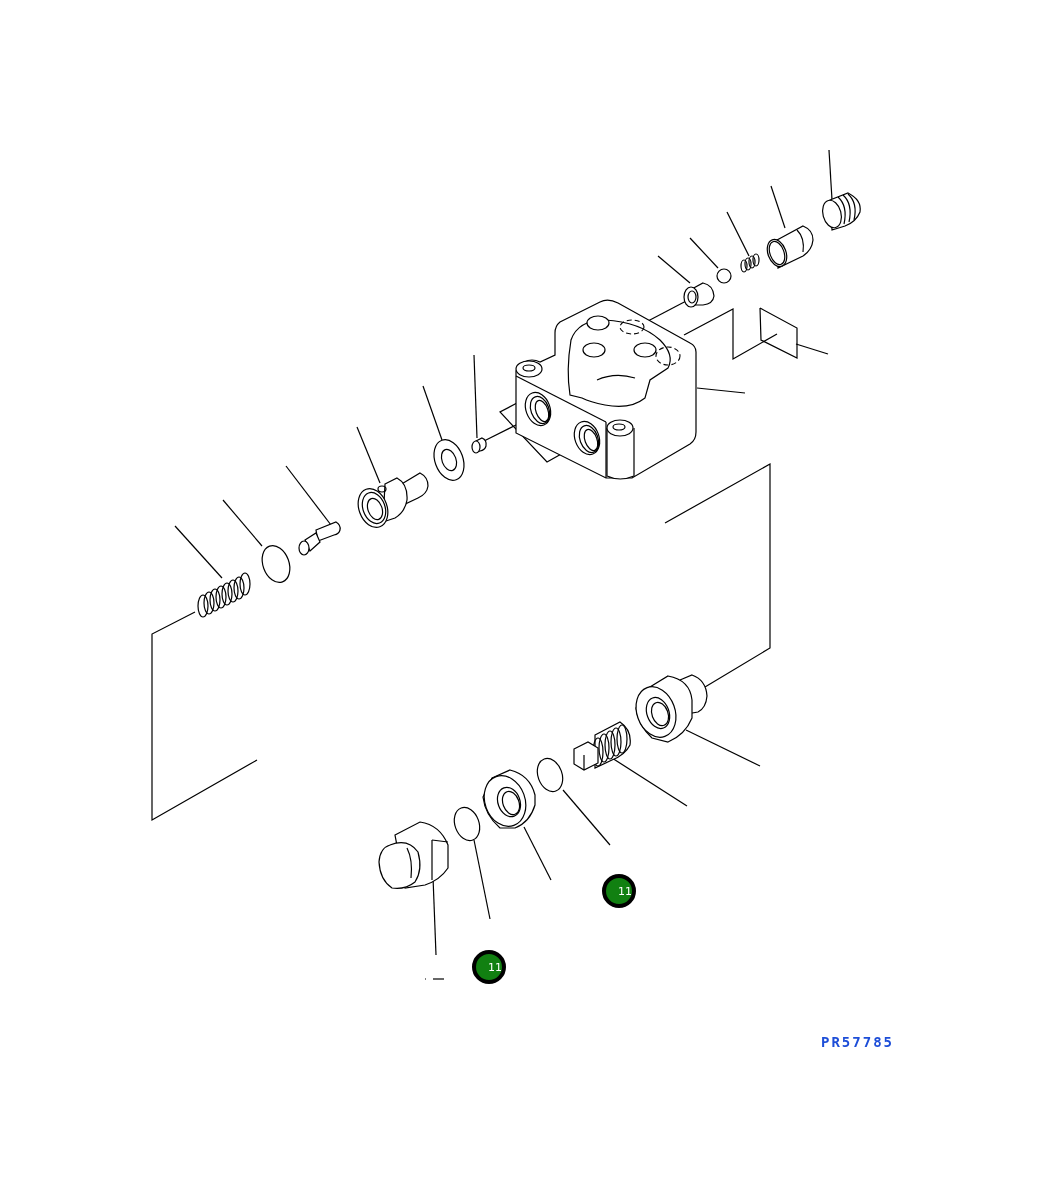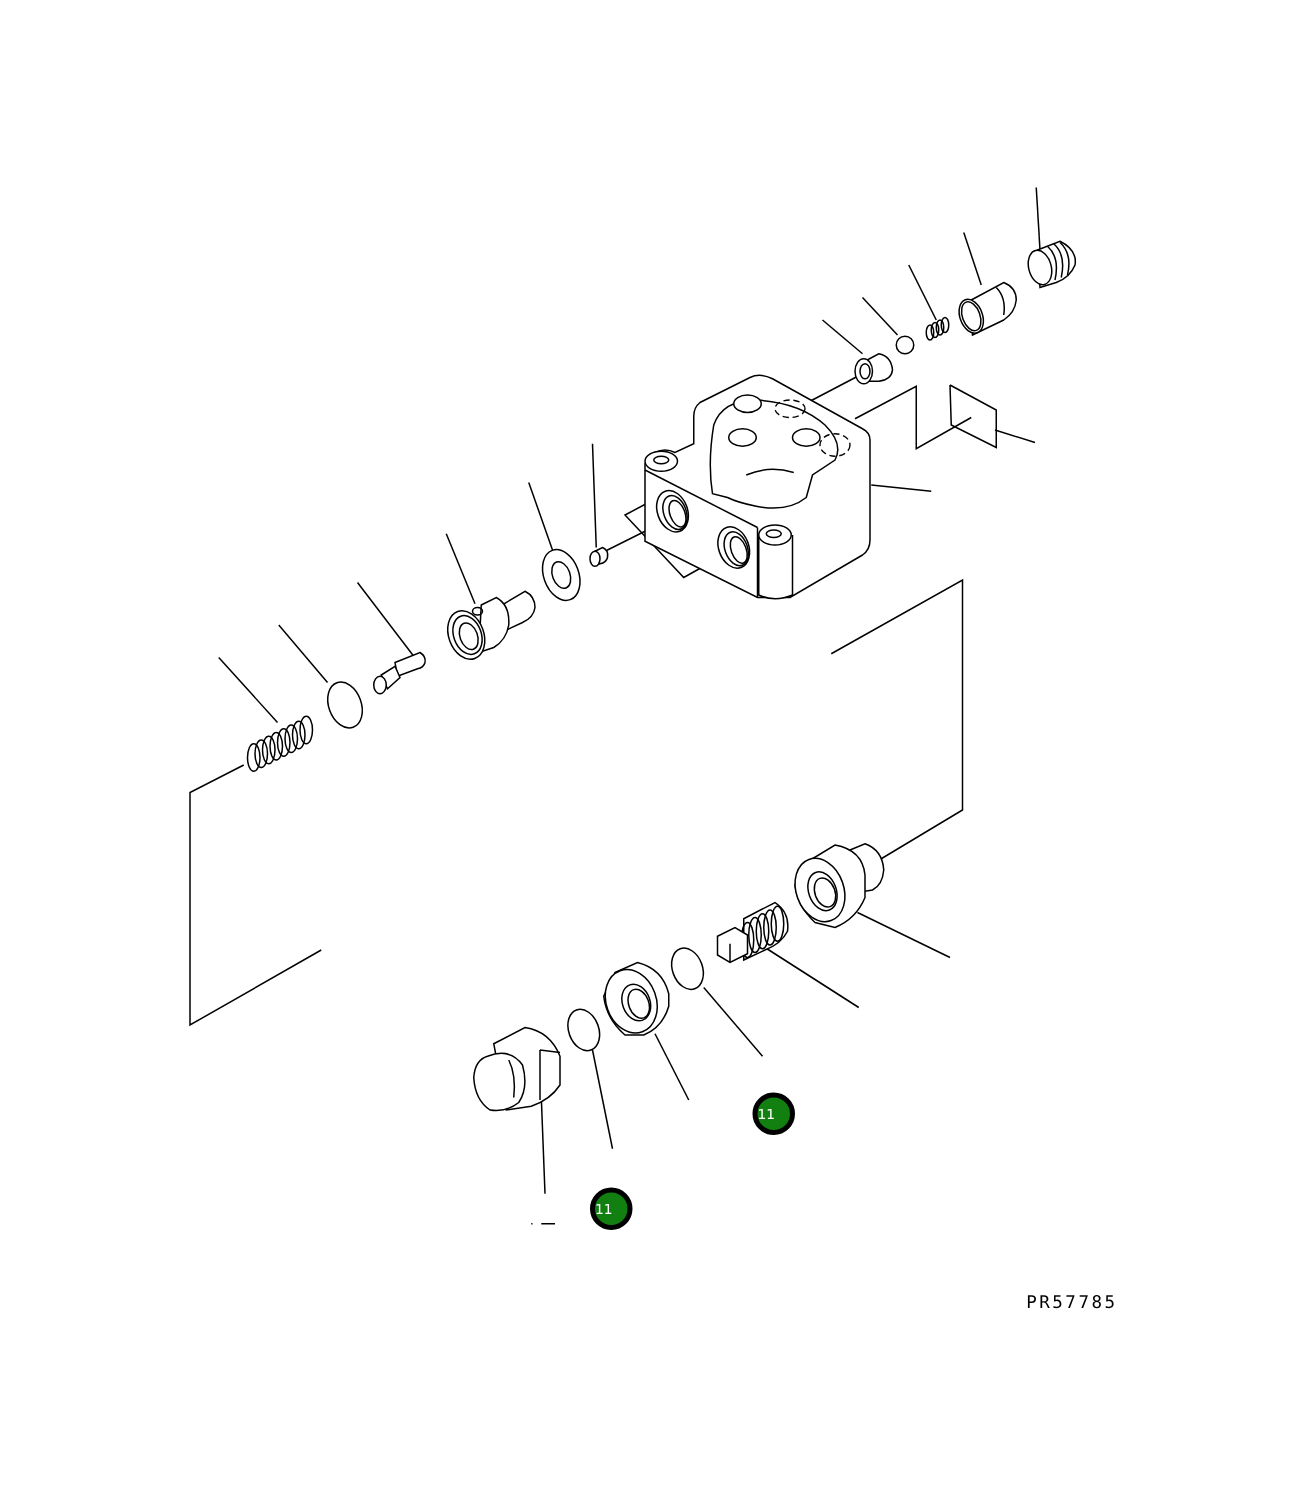--- a/index.html
+++ b/index.html
@@ -1,22 +1,22 @@
 <!DOCTYPE html>
 <html><head>
 <meta charset="utf-8">
 <style>
   html, body { margin: 0; padding: 0; background: #ffffff; }
   body { width: 1041px; height: 1199px; position: relative; overflow: hidden; font-family: "DejaVu Sans", sans-serif; }
   #diagram { position: absolute; left: 0; top: 0; width: 1041px; height: 1199px; }
   .ln { stroke: #000; stroke-width: 1.2; fill: none; }
   .pt { stroke: #000; stroke-width: 1.2; fill: #fff; }
   .dash { stroke: #000; stroke-width: 1.1; fill: none; stroke-dasharray: 5 3; }
-  .badge { position: absolute; width: 34px; height: 34px; border-radius: 50%; box-sizing: border-box; border: 4px solid #000; display: flex; align-items: center; justify-content: flex-start; color: #fff; font-family: "DejaVu Sans", sans-serif; font-size: 11px; }
-  .drawing-code { position: absolute; left: 821px; top: 1034px; font-family: "DejaVu Sans Mono", monospace; font-size: 14px; letter-spacing: 2px; color: #000000; }
+  .badge { position: absolute; width: 34px; height: 34px; border-radius: 50%; box-sizing: border-box; border: 4px solid #000; display: flex; align-items: center; justify-content: flex-end; color: #fff; font-family: "DejaVu Sans", sans-serif; font-size: 11px; }
+  .drawing-code { position: absolute; left: 821px; top: 1034px; font-family: "DejaVu Sans Mono", monospace; font-size: 14px; letter-spacing: 2px; color: #1d4ed8; font-weight: bold; }
 </style>
 </head>
 <body>
 
 <svg id="diagram" viewBox="0 0 1041 1199" xmlns="http://www.w3.org/2000/svg">
 
   <g>
     <line class="ln" x1="829" y1="150" x2="832" y2="200"></line>
     <line class="ln" x1="771" y1="186" x2="785" y2="228"></line>
     <line class="ln" x1="727" y1="212" x2="749" y2="256"></line>

